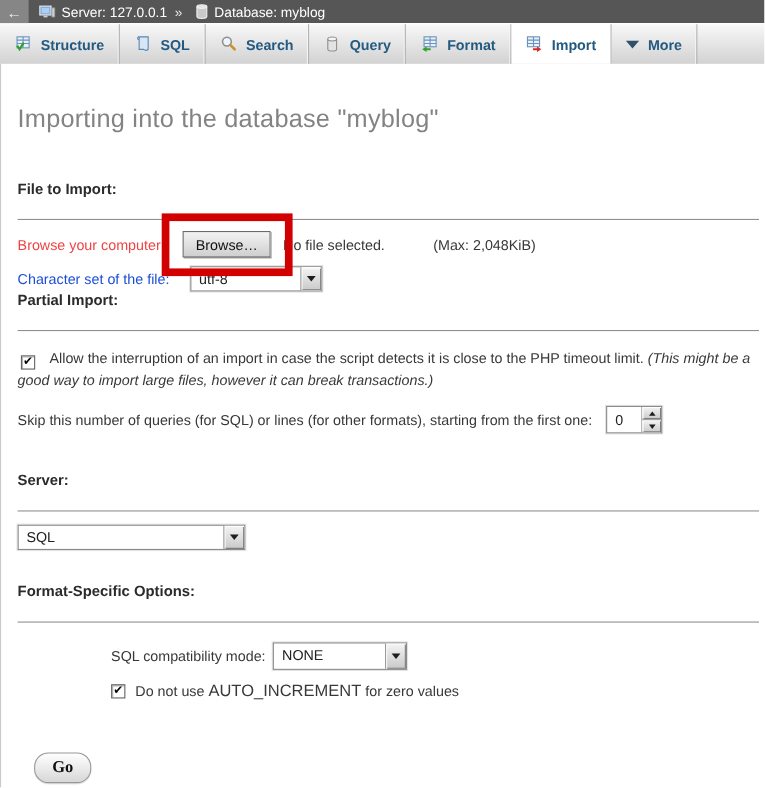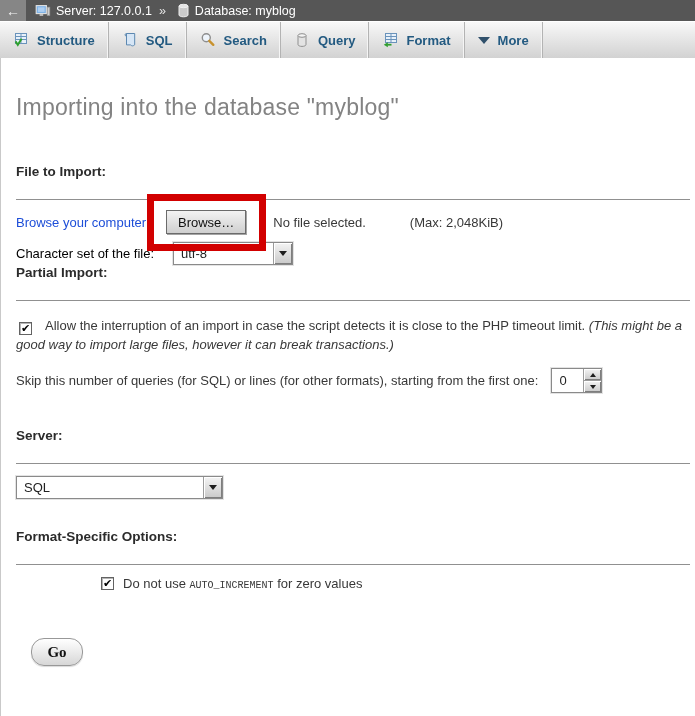--- a/index.html
+++ b/index.html
@@ -48,34 +48,34 @@
     font-weight:bold;font-size:13.5px;color:#2b2b2b;
     border-bottom:1px solid #909090;padding-bottom:20px;
   }
   .sh1{margin-top:43px;}
   .sh2{}
   .sh3{margin-top:35px;}
   .sh4{margin-top:30px;}
   .plines{margin-top:11px;line-height:17px;color:#383838;}
   
   .browse-row{margin-top:9px;height:26px;display:flex;align-items:center;position:relative;}
-  .browse-row .lbl{width:150px;flex:none;color:#1d4ed8;}
+  .browse-row .lbl{width:150px;flex:none;color:#ef4444;}
   .browse-btn{
     height:24px;padding:0 11px;font-family:"Liberation Sans",sans-serif;font-size:13px;color:#111;
     background:linear-gradient(#f3f3f3,#cfcfcf);border:1px solid #6b6b6b;
     box-shadow:1px 1px 0 rgba(90,90,90,.55);cursor:pointer;
   }
-  .no-file{margin-left:27px;color:#383838;}
+  .no-file{margin-left:11px;color:#383838;}
   .max-size{margin-left:44px;color:#383838;}
   .red-box{
     position:absolute;left:131px;top:-15px;width:119px;height:57px;
     border:7px solid #d20000;box-sizing:border-box;z-index:6;pointer-events:none;
   }
   .charset-row{margin-top:7px;display:flex;align-items:center;}
-  .charset-row .lbl{width:157px;flex:none;color:#000000;}
+  .charset-row .lbl{width:157px;flex:none;color:#1d4ed8;}
   
   .win-select{
     display:inline-flex;align-items:stretch;background:#fff;height:23px;
     border:1px solid #8a8a8a;box-shadow:0 0 0 1px #e3e3e3;box-sizing:border-box;cursor:pointer;
   }
   .win-select .val{padding:3px 7px 0 7px;font-size:13px;color:#222;flex:1;white-space:nowrap;overflow:hidden;}
   .win-select .btn{
     width:18px;flex:none;display:flex;align-items:center;justify-content:center;
     background:linear-gradient(#f4f4f4,#c9c9c9);border-left:1px solid #9b9b9b;
     box-shadow:inset 1px 1px 0 #fff, inset -1px -1px 0 #7e7e7e;
@@ -107,21 +107,21 @@
     box-shadow:inset 1px 1px 0 #fff, inset -1px -1px 0 #7e7e7e;
   }
   .win-spin .sbtn+.sbtn{border-top:1px solid #9b9b9b;}
   .tri-up-s{width:0;height:0;border-left:3px solid transparent;border-right:3px solid transparent;border-bottom:4px solid #1d1d1d;}
   .tri-dn-s{width:0;height:0;border-left:3px solid transparent;border-right:3px solid transparent;border-top:4px solid #1d1d1d;}
   
   .format-sel-row{margin-top:12px;}
   .compat-row{margin-top:18px;margin-left:85px;display:flex;align-items:center;gap:7px;color:#383838;}
   .autoinc-row{margin-top:11px;margin-left:85px;display:flex;align-items:center;color:#383838;}
   .autoinc-row .cb{margin-right:9px;}
-  .mono{font-family:Liberation Mono, monospace;font-size:10px;letter-spacing:0;}
+  .mono{font-family:Liberation Sans, sans-serif;font-size:15px;letter-spacing:0;}
   
   .go-btn{
     margin:47px 0 0 15px;min-width:52px;height:28px;padding:0 14px;
     border:1px solid #989898;border-radius:13px;
     background:linear-gradient(#ffffff,#d7d7d7);
     font-family:"Liberation Serif",serif;font-weight:bold;font-size:15px;color:#111;
     box-shadow:0 1px 1px rgba(0,0,0,.15);cursor:pointer;
   }
   .b{font-weight:bold;}
   .it{font-style:italic;}
@@ -194,20 +194,31 @@
     <span class="ico">
       <svg width="16" height="16" viewBox="0 0 16 16">
         <rect x="3.5" y="1.5" width="11" height="9" fill="#e8f1fa" stroke="#6a93bb"></rect>
         <path d="M3.5 4.5h11M3.5 7.5h11M9 1.5v9" stroke="#6a93bb" fill="none"></path>
         <path d="M9.5 12.7H5.2" stroke="#2f9e2f" stroke-width="1.8"></path>
         <path d="M5.8 10.2l-4 2.5 4 2.5z" fill="#2f9e2f"></path>
       </svg>
     </span>
     <span>Format</span>
   </div>
+  <div class="tab active">
+    <span class="ico">
+      <svg width="16" height="16" viewBox="0 0 16 16">
+        <rect x="1.5" y="1.5" width="11" height="9" fill="#e8f1fa" stroke="#6a93bb"></rect>
+        <path d="M1.5 4.5h11M1.5 7.5h11M7 1.5v9" stroke="#6a93bb" fill="none"></path>
+        <path d="M6.5 12.7h4.3" stroke="#d42a2a" stroke-width="1.8"></path>
+        <path d="M10.2 10.2l4 2.5-4 2.5z" fill="#d42a2a"></path>
+      </svg>
+    </span>
+    <span>Import</span>
+  </div>
   <div class="tab">
     <span class="ico">
         <span class="tri-more"></span>
       </span>
     <span>More</span>
   </div>
 </div>
 
 <div class="content">
 
@@ -264,20 +275,29 @@
       <span class="val">SQL</span>
       <span class="btn">
           <span class="tri-dn"></span>
         </span>
     </span>
   </div>
 
   
   <div class="sect-head sh4">Format-Specific Options:</div>
 
+  <div class="compat-row">
+    <span>SQL compatibility mode:</span>
+    <span class="win-select w-compat">
+      <span class="val">NONE</span>
+      <span class="btn">
+          <span class="tri-dn"></span>
+        </span>
+    </span>
+  </div>
 
   <div class="autoinc-row">
     <span class="cb">✔</span>
     <span><span>Do not use </span><span class="mono">AUTO_INCREMENT</span><span> for zero values</span></span>
   </div>
 
   <button class="go-btn">Go</button>
 
 </div>
 

